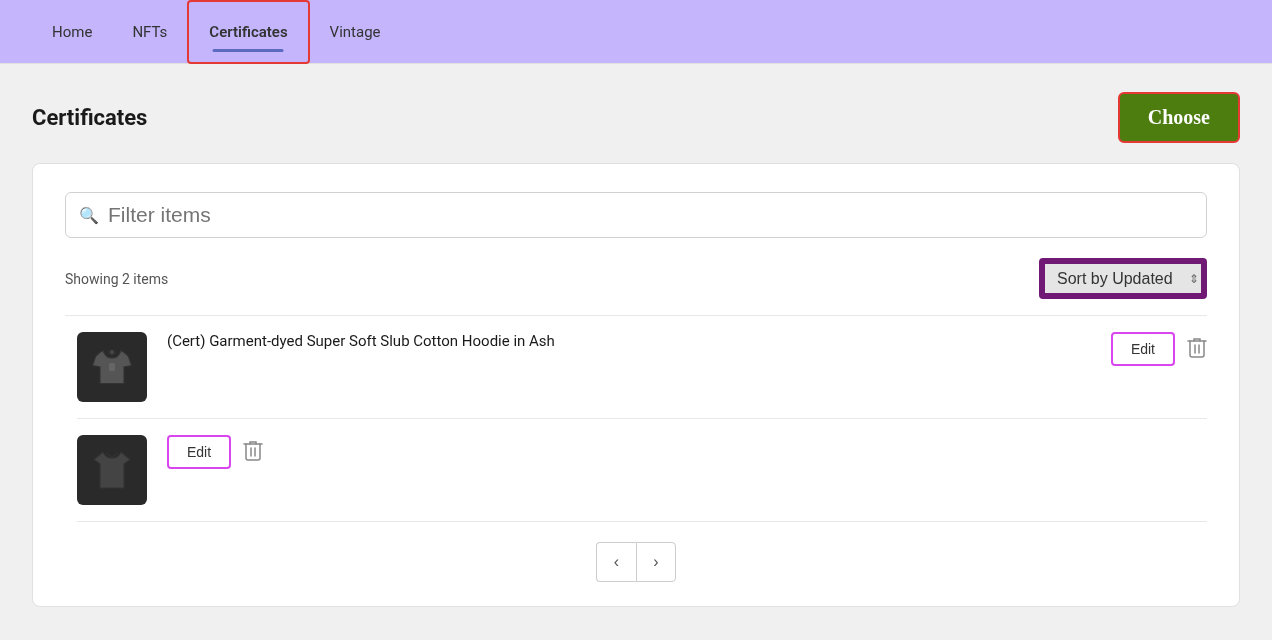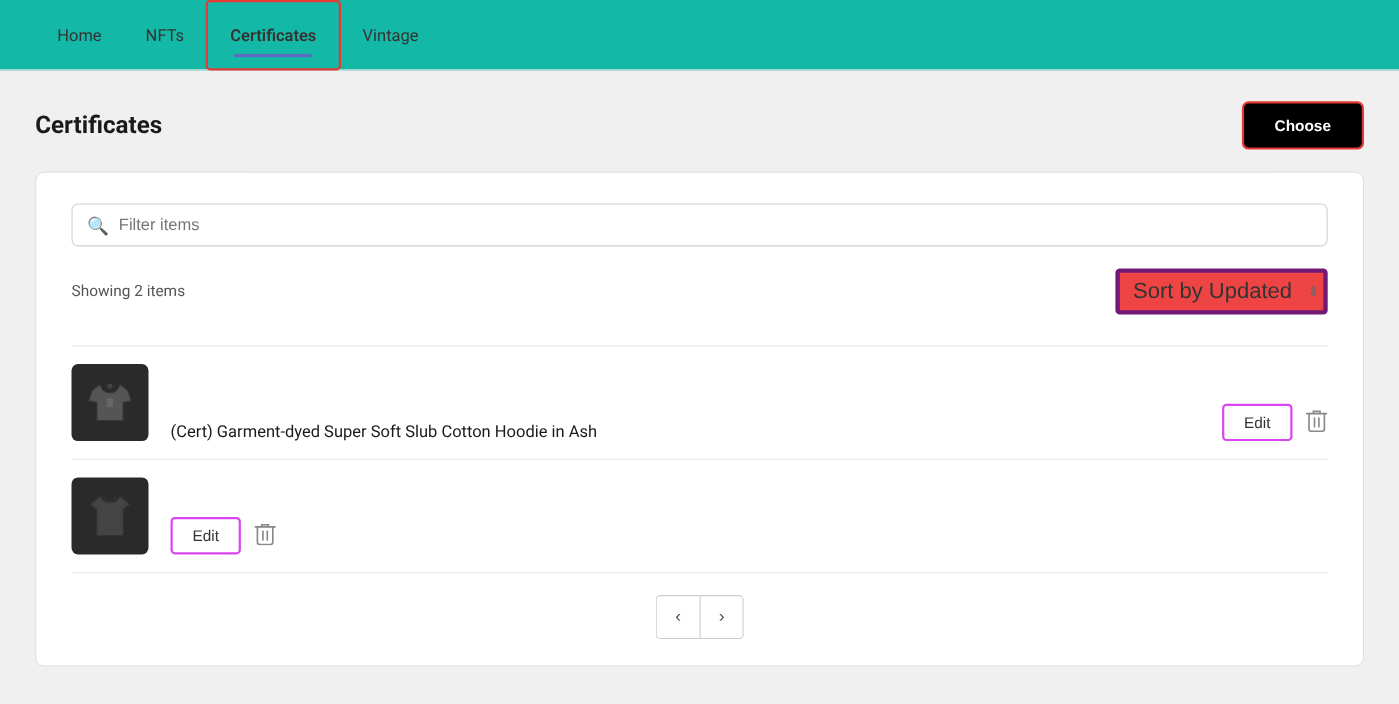--- a/index.html
+++ b/index.html
@@ -5,21 +5,21 @@
     * { box-sizing: border-box; margin: 0; padding: 0; }
     body {
       font-family: -apple-system, BlinkMacSystemFont, 'Segoe UI', Roboto, sans-serif;
       background: #f0f0f0;
       min-height: 640px;
       width: 1272px;
     }
 
     
     .nav-bar {
-      background: #14b8a6;
+      background: #c4b5fd;
       border-bottom: 1px solid #e0e0e0;
       display: flex;
       align-items: center;
       padding: 0 32px;
       height: 64px;
     }
     .nav-item {
       padding: 0 20px;
       height: 64px;
       display: flex;
@@ -57,29 +57,30 @@
       justify-content: space-between;
       align-items: center;
       margin-bottom: 20px;
     }
     .page-title {
       font-size: 22px;
       font-weight: 700;
       color: #1a1a1a;
     }
     .choose-button {
-      background: #000000;
+      background: #4d7c0f;
       color: #ffffff;
       border: 2px solid #e53935;
       border-radius: 6px;
       padding: 12px 28px;
-      font-size: 14px;
+      font-size: 20px;
       font-weight: 600;
       cursor: pointer;
       outline: none;
+      font-family: Liberation Serif, serif;
     }
 
     
     .card {
       background: #ffffff;
       border-radius: 8px;
       border: 1px solid #e0e0e0;
       padding: 28px 32px 24px;
     }
 
@@ -97,44 +98,44 @@
       top: 50%;
       transform: translateY(-50%);
       color: #999;
       font-size: 16px;
     }
     .filter-input {
       width: 100%;
       padding: 10px 16px 10px 42px;
       border: 1px solid #d0d0d0;
       border-radius: 6px;
-      font-size: 15px;
+      font-size: 21px;
       color: #3b82f6;
       outline: none;
     }
 
     
     .showing-row {
       display: flex;
       justify-content: space-between;
       align-items: center;
-      margin-bottom: 28px;
+      margin-bottom: 16px;
     }
     .showing-text {
       font-size: 14px;
       color: #555;
     }
     .sort-select {
-      border: 4px solid #701a75;
+      border: 6px solid #701a75;
       border-radius: 4px;
       padding: 6px 12px;
-      font-size: 20px;
+      font-size: 16px;
       color: #333;
       cursor: pointer;
-      background: #ef4444;
+      background: #e5e5e5;
       appearance: none;
       -webkit-appearance: none;
       padding-right: 28px;
       position: relative;
     }
     .sort-wrapper {
       position: relative;
       display: inline-block;
     }
     .sort-wrapper::after {
@@ -151,23 +152,24 @@
     
     .divider {
       border: none;
       border-top: 1px solid #e8e8e8;
       margin: 0;
     }
 
     
     .list-item {
       display: flex;
-      align-items: flex-end;
+      align-items: flex-start;
       padding: 16px 0;
       border-bottom: 1px solid #e8e8e8;
+      margin-left: 12px;
     }
     .list-item:last-of-type {
       border-bottom: none;
     }
     .item-thumbnail {
       width: 70px;
       height: 70px;
       background: #2a2a2a;
       border-radius: 6px;
       margin-right: 20px;

